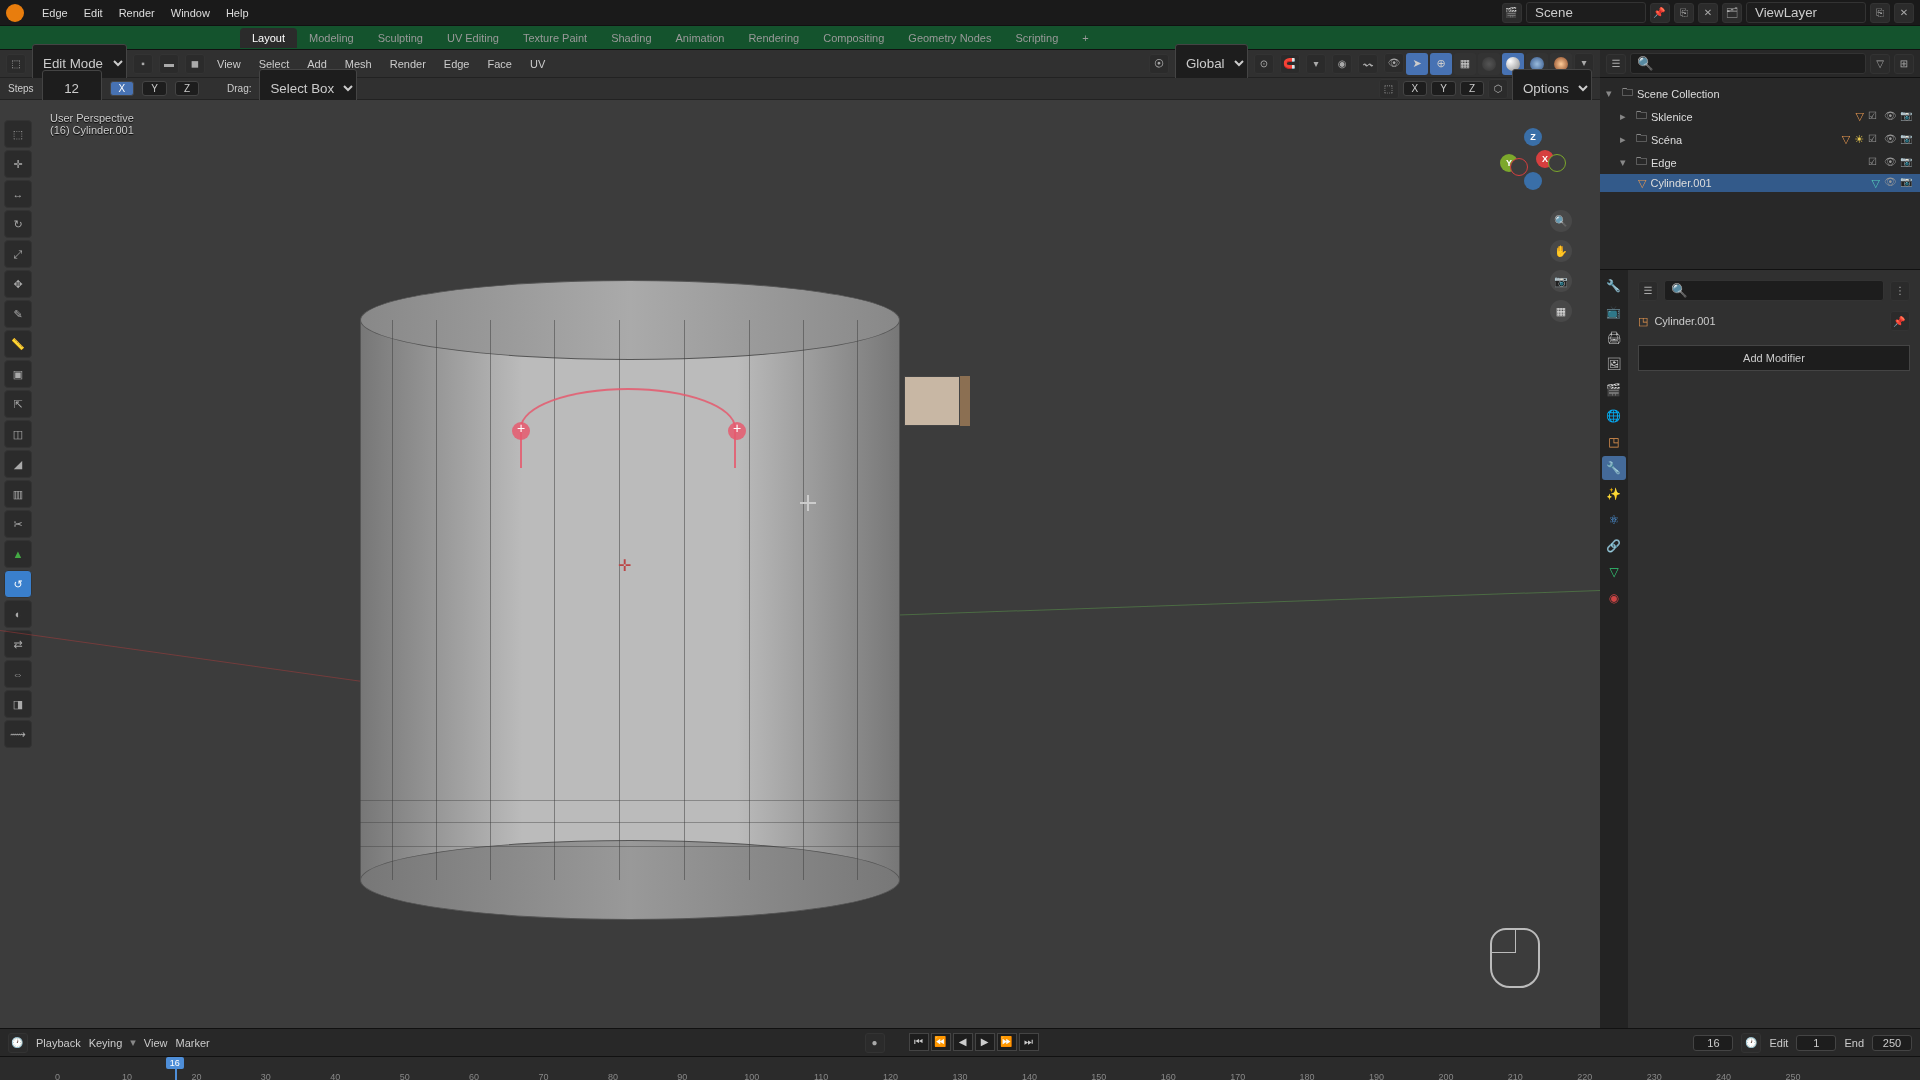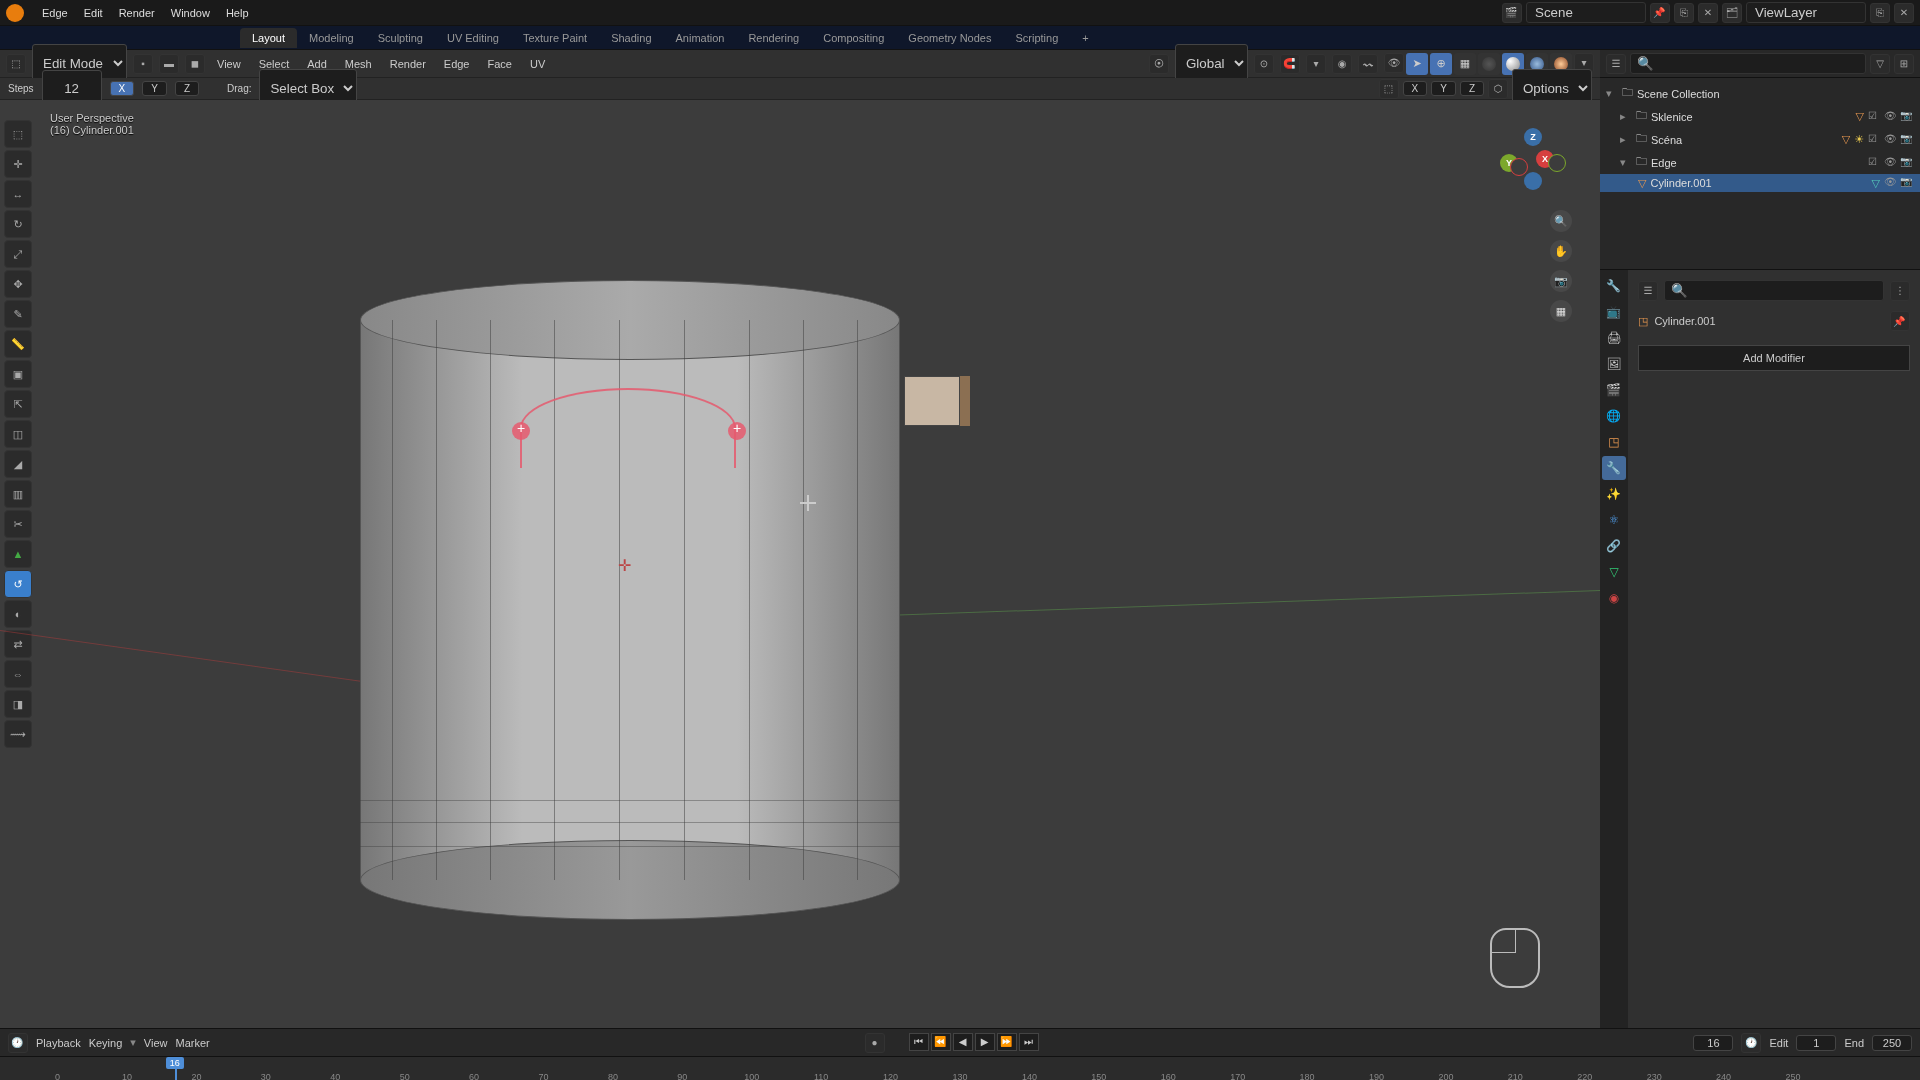--- a/index.html
+++ b/index.html
@@ -7,21 +7,21 @@
 
 
 .top-menu { height: 26px; background: #1a1a1a; display: flex; align-items: center; padding: 0 6px; border-bottom: 1px solid #111; }
 .blender-logo { width: 18px; height: 18px; background: #e87d0d; border-radius: 50%; margin-right: 10px; }
 .top-menu .menu-item { padding: 0 8px; cursor: pointer; color: #ddd; }
 .top-menu .right { margin-left: auto; display: flex; align-items: center; gap: 4px; }
 .scene-input { background: #1d1d1d; border: 1px solid #333; color: #ccc; padding: 2px 8px; width: 120px; border-radius: 3px; }
 .icon-btn { width: 20px; height: 20px; display: inline-flex; align-items: center; justify-content: center; background: #2b2b2b; border: 1px solid #333; border-radius: 3px; color: #aaa; font-size: 10px; }
 
 
-.workspace-tabs { height: 24px; background: #0f172a; display: flex; align-items: center; padding-left: 240px; border-bottom: 1px solid #111; }
+.workspace-tabs { height: 24px; background: #14532d; display: flex; align-items: center; padding-left: 240px; border-bottom: 1px solid #111; }
 .workspace-tab { padding: 4px 12px; color: #999; cursor: pointer; }
 .workspace-tab.active { background: #2b2b2b; border-radius: 4px 4px 0 0; color: #fff; }
 
 
 .main { display: flex; height: calc(100% - 26px - 24px - 28px - 24px); }
 .left-col { width: 1600px; display: flex; flex-direction: column; }
 .right-col { width: 320px; display: flex; flex-direction: column; }
 
 
 .vp-header { height: 28px; background: #303030; display: flex; align-items: center; padding: 0 6px; gap: 6px; border-bottom: 1px solid #222; }

